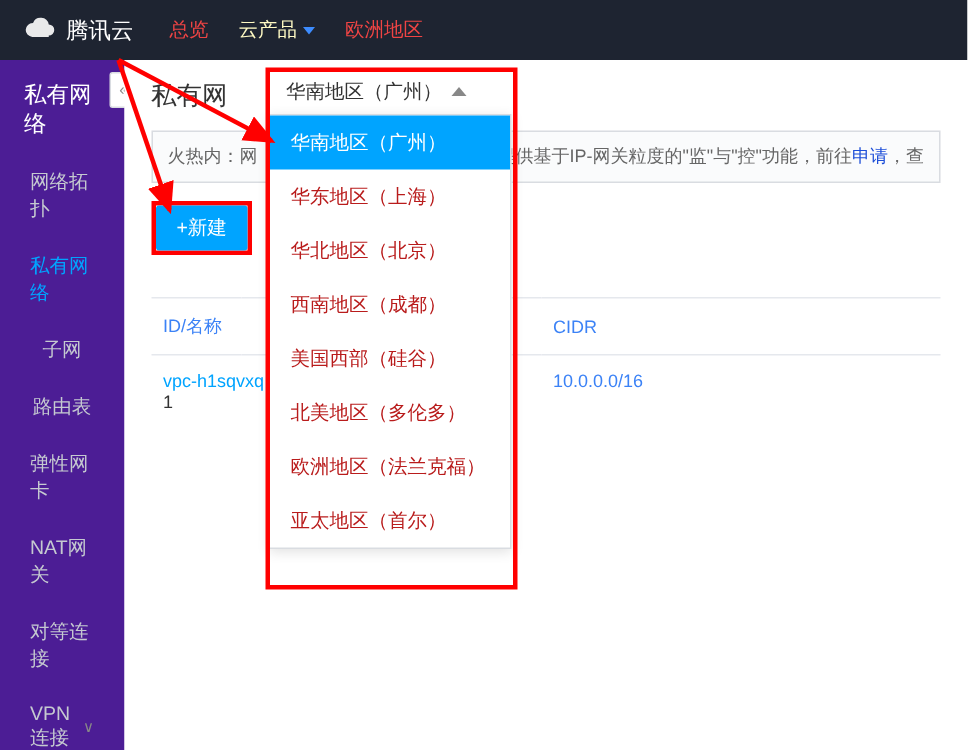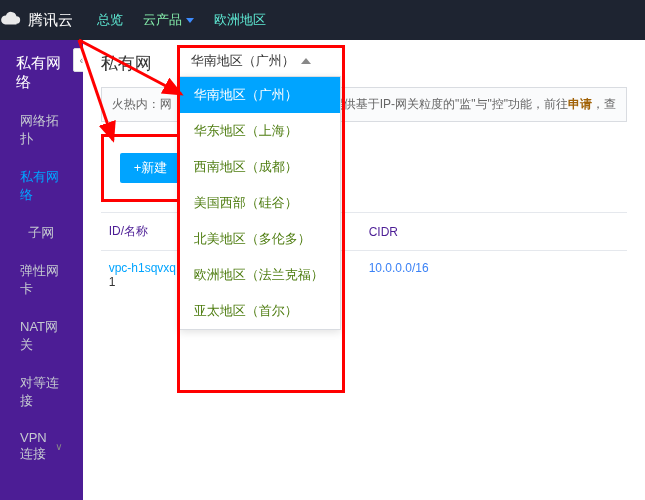--- a/index.html
+++ b/index.html
@@ -1,51 +1,51 @@
 <!DOCTYPE html>
 <html><head>
 <meta charset="utf-8">
 <style>
 * { margin: 0; padding: 0; box-sizing: border-box; font-family: -apple-system, "Microsoft YaHei", sans-serif; }
 body { width: 645px; height: 500px; overflow: hidden; background: #fff; position: relative; }
 
-.topbar { height: 40px; background: #1e2431; display: flex; align-items: center; padding: 0 0; color: #fff; font-size: 13px; }
+.topbar { height: 40px; background: #1e2431; display: flex; align-items: center; padding: 0 16px; color: #fff; font-size: 13px; }
 .logo-wrap { display: flex; align-items: center; gap: 6px; margin-right: 24px; }
 .logo-svg { width: 22px; height: 22px; }
 .brand { font-size: 15px; font-weight: 500; }
-.top-item { margin-right: 20px; color: #5eead4; cursor: pointer; display: flex; align-items: center; gap: 4px; }
-.top-item.active { color: #86efac; }
+.top-item { margin-right: 20px; color: #ef4444; cursor: pointer; display: flex; align-items: center; gap: 4px; }
+.top-item.active { color: #fef9c3; }
 .chev-down { border-left: 4px solid transparent; border-right: 4px solid transparent; border-top: 5px solid #3d8cff; }
 
 .body-wrap { display: flex; height: calc(100% - 40px); }
 .sidebar { width: 175px; background: #4c1d95; position: relative; color: #c5c9d0; font-size: 13px; }
 .sidebar-title { padding: 14px 16px 10px; font-size: 15px; color: #fff; font-weight: 500; }
 .collapse-btn { position: absolute; top: 8px; right: -10px; width: 20px; height: 24px; background: #fff; border: 1px solid #d9dce1; border-radius: 2px; display: flex; align-items: center; justify-content: center; color: #888; font-size: 11px; cursor: pointer; }
 .side-item { padding: 10px 20px; cursor: pointer; display: flex; align-items: center; justify-content: center; }
 .side-item.active { color: #00a4ff; }
 .expand-ind { font-size: 10px; color: #888; }
 
 .main { flex: 1; background: #fff; padding: 12px 18px 0 18px; position: relative; }
 .page-title { font-size: 17px; color: #333; margin-bottom: 12px; }
 .callout { border: 1px solid #d9dce1; background: #fafbfc; padding: 8px 10px; font-size: 12px; color: #666; margin-bottom: 12px; white-space: nowrap; overflow: hidden; }
-.callout .link { color: #a16207; cursor: pointer; font-weight: bold; }
+.callout .link { color: #1d4ed8; cursor: pointer; }
 .new-btn { display: inline-block; background: #00a4ff; color: #fff; font-size: 13px; padding: 6px 14px; border-radius: 2px; margin-bottom: 14px; cursor: pointer; }
-.new-btn-box { display: inline-block; border: 3px solid #f00; padding: 16px; margin-bottom: 10px; }
+.new-btn-box { display: inline-block; border: 3px solid #f00; padding: 0; margin-bottom: 28px; }
 .new-btn-box .new-btn { margin-bottom: 0; }
 
 table { width: 100%; border-collapse: collapse; font-size: 12px; }
-th { text-align: left; padding: 10px 8px; border-top: 1px solid #e5e8ed; border-bottom: 1px solid #e5e8ed; color: #4c1d95; font-weight: 500; background: #fff; }
+th { text-align: left; padding: 10px 8px; border-top: 1px solid #e5e8ed; border-bottom: 1px solid #e5e8ed; color: #3b82f6; font-weight: 500; background: #fff; }
 td { padding: 10px 8px; color: #3b82f6; vertical-align: top; }
 td.vpc-link { color: #00a4ff; }
 
 .region-trigger { position: absolute; top: 12px; left: 108px; font-size: 13px; color: #333; display: flex; align-items: center; gap: 6px; cursor: pointer; }
 .chev-up { border-left: 5px solid transparent; border-right: 5px solid transparent; border-bottom: 6px solid #888; display: inline-block; }
 
 .dropdown { position: absolute; top: 36px; left: 96px; width: 162px; background: #fff; border: 1px solid #d9dce1; box-shadow: 0 2px 8px rgba(0,0,0,0.12); z-index: 5; }
-.dd-item { padding: 9px 14px; font-size: 13px; color: #4d7c0f; cursor: pointer; }
+.dd-item { padding: 9px 14px; font-size: 13px; color: #b91c1c; cursor: pointer; }
 .dd-item.sel { background: #00a4ff; color: #fff; }
 
 .red-box { position: absolute; border: 3px solid #f00; pointer-events: none; z-index: 10; }
 .red-box.rb1 { top: 5px; left: 94px; width: 168px; height: 348px; }
 
 svg.arrow { position: absolute; z-index: 11; pointer-events: none; }
 </style>
 </head>
 <body>
 
@@ -70,20 +70,23 @@
     <div class="collapse-btn">«</div>
     <div id="side-items">
         <div class="side-item">
           <span>网络拓扑</span>
         </div>
         <div class="side-item active">
           <span>私有网络</span>
         </div>
         <div class="side-item">
           <span>子网</span>
+        </div>
+        <div class="side-item">
+          <span>路由表</span>
         </div>
         <div class="side-item">
           <span>弹性网卡</span>
         </div>
         <div class="side-item">
           <span>NAT网关</span>
         </div>
         <div class="side-item">
           <span>对等连接</span>
         </div>
@@ -125,20 +128,21 @@
           <div style="color:#333">1</div>
         </td>
         <td>10.0.0.0/16</td>
       </tr>
         </tbody>
     </table>
 
     <div class="dropdown" id="region-dd">
         <div class="dd-item sel">华南地区（广州）</div>
         <div class="dd-item">华东地区（上海）</div>
+        <div class="dd-item">华北地区（北京）</div>
         <div class="dd-item">西南地区（成都）</div>
         <div class="dd-item">美国西部（硅谷）</div>
         <div class="dd-item">北美地区（多伦多）</div>
         <div class="dd-item">欧洲地区（法兰克福）</div>
         <div class="dd-item">亚太地区（首尔）</div>
       </div>
 
     <div class="red-box rb1"></div>
 
     <svg class="arrow" style="top:-8px;left:-12px" width="130" height="120">

